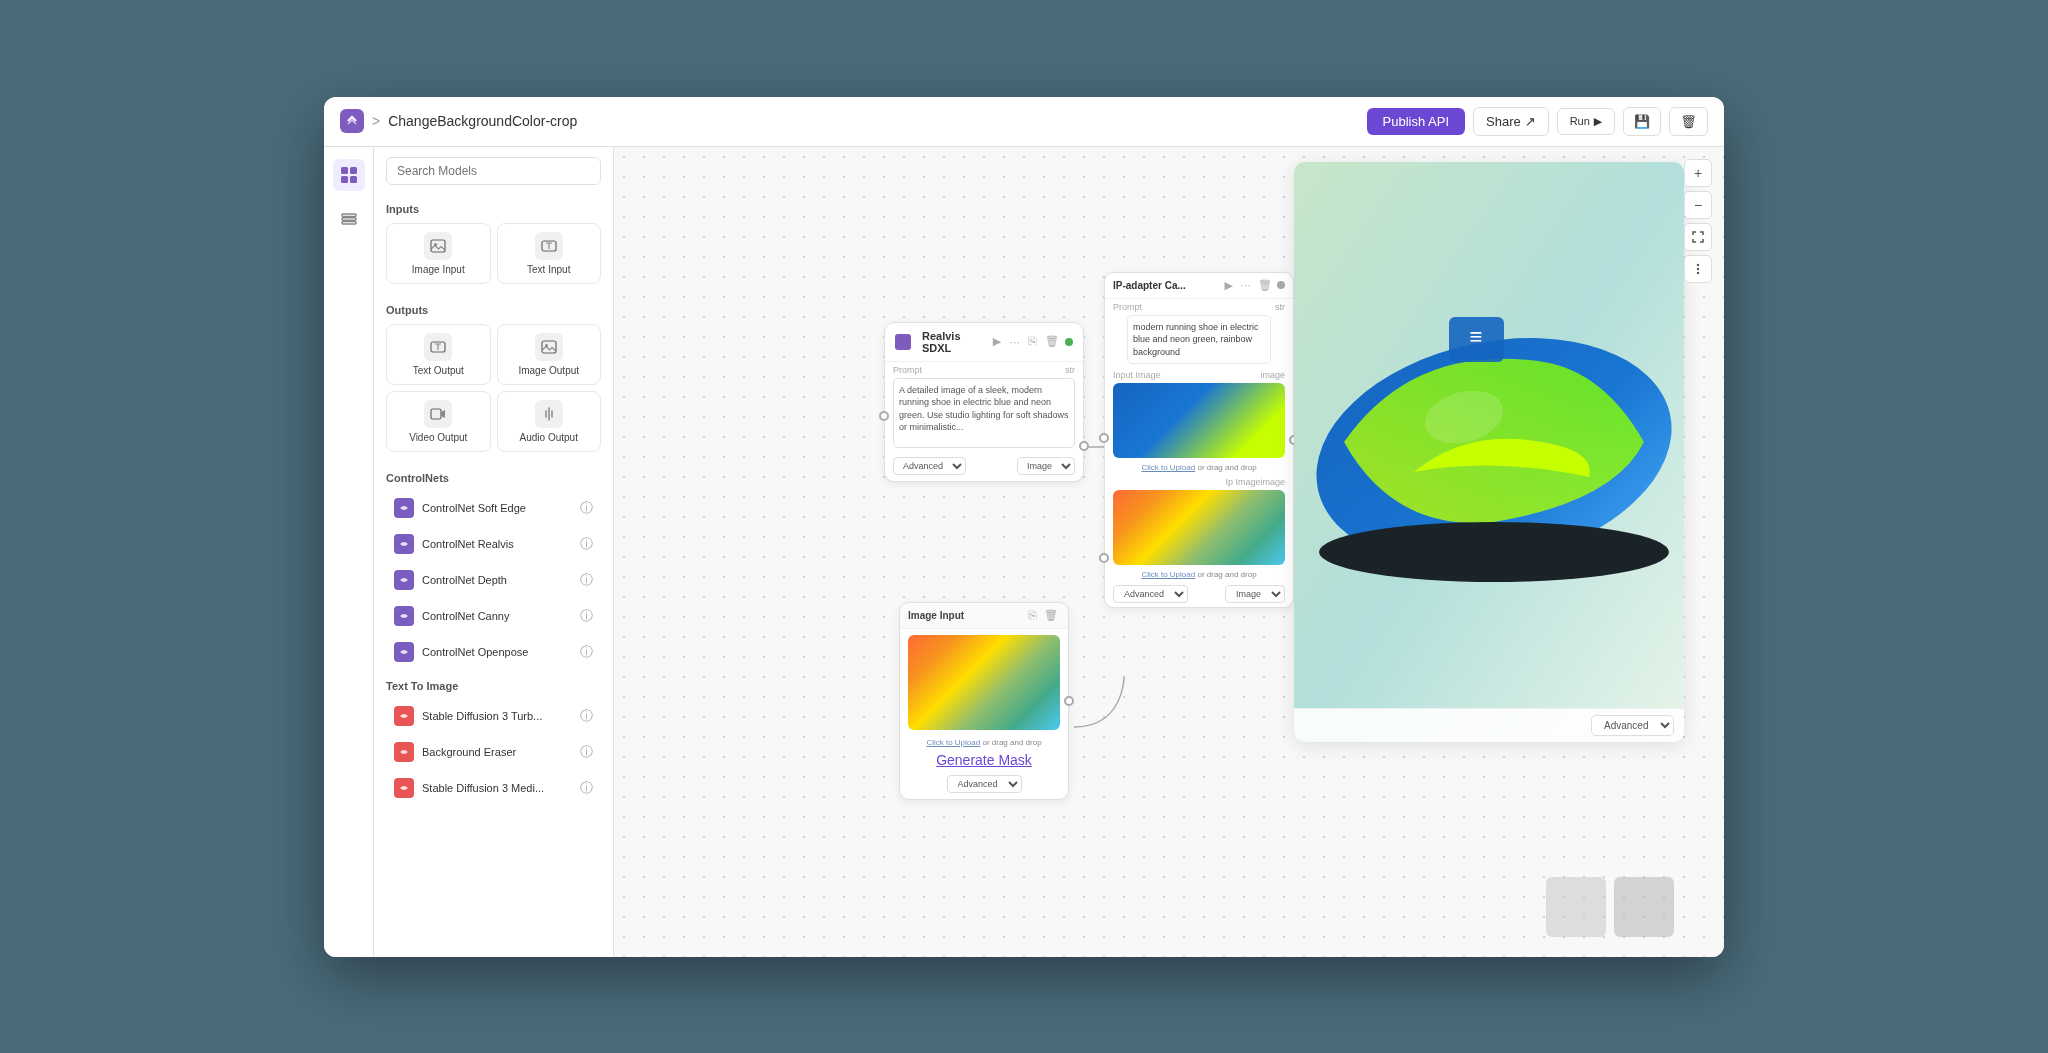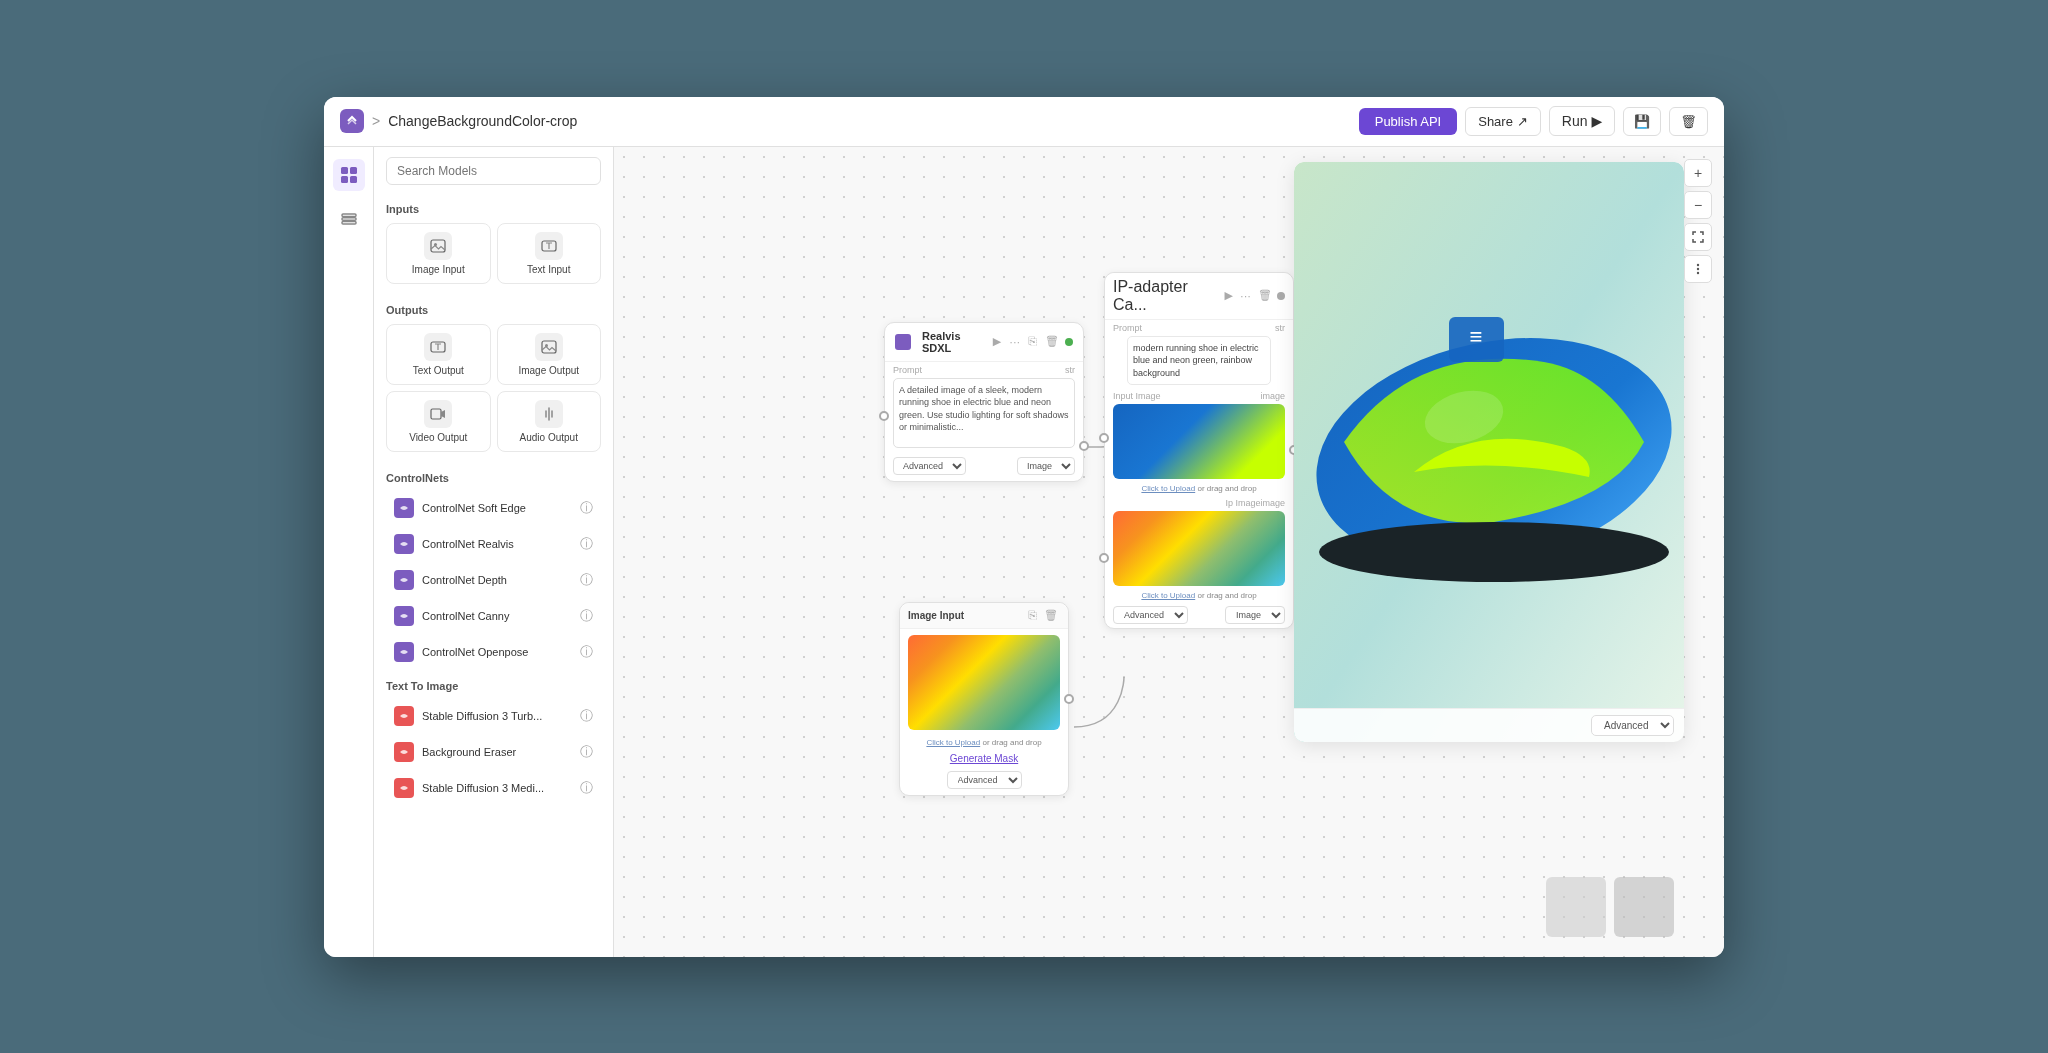--- a/index.html
+++ b/index.html
@@ -83,24 +83,24 @@
       display: flex;
       align-items: center;
       gap: 4px;
     }
     .btn-run {
       background: white;
       color: #333;
       border: 1px solid #ddd;
       border-radius: 6px;
       padding: 6px 12px;
-      font-size: 14px;
-      cursor: pointer;
-      display: flex;
-      align-items: flex-end;
+      font-size: 11px;
+      cursor: pointer;
+      display: flex;
+      align-items: flex-start;
       gap: 4px;
     }
     .btn-icon {
       background: white;
       color: #333;
       border: 1px solid #ddd;
       border-radius: 6px;
       padding: 6px 10px;
       font-size: 13px;
       cursor: pointer;
@@ -377,22 +377,22 @@
     .ip-node-header {
       background: white;
       border-radius: 10px 10px 0 0;
       padding: 5px 8px;
       display: flex;
       align-items: center;
       justify-content: space-between;
       border-bottom: 1px solid #f0f0f0;
     }
     .ip-title {
-      font-size: 16px;
-      font-weight: 400;
+      font-size: 10px;
+      font-weight: 700;
       color: #333;
     }
     .ip-prompt-area {
       margin: 3px 8px;
       padding: 5px;
       border: 1px solid #e8e8e8;
       border-radius: 5px;
       font-size: 10px;
       color: #444;
       min-height: 40px;
@@ -808,21 +808,21 @@
             <button class="node-action-btn">⎘</button>
             <button class="node-action-btn">🗑</button>
           </div>
         </div>
         <div style="margin:6px 8px;border-radius:6px;overflow:hidden;height:95px;background:linear-gradient(135deg,#ff6b35 0%,#f7931e 20%,#ffde00 40%,#90be6d 60%,#43aa8b 80%,#4cc9f0 100%)"></div>
         <div style="text-align:center;font-size:8px;color:#888;padding:2px 0">
           <span style="color:#6c8ebf;text-decoration:underline;cursor:pointer">Click to Upload</span>
           <span> or drag and drop</span>
         </div>
         <div style="text-align:center;padding:3px 0">
-          <button style="background:none;border:none;color:#6c47d4;font-size:10px;cursor:pointer;text-decoration:underline;font-weight:500">Generate Mask</button>
+          <button style="background:none;border:none;color:#6c47d4;font-size:14px;cursor:pointer;text-decoration:underline;font-weight:500">Generate Mask</button>
         </div>
         <div style="padding:4px 8px 6px;text-align:center">
           <select class="dropdown-sm" style="font-size:9px">
             <option>Advanced</option>
           </select>
         </div>
 
         <div class="port-right" style="top:50%;transform:translateY(-50%)"></div>
       </div>
 

